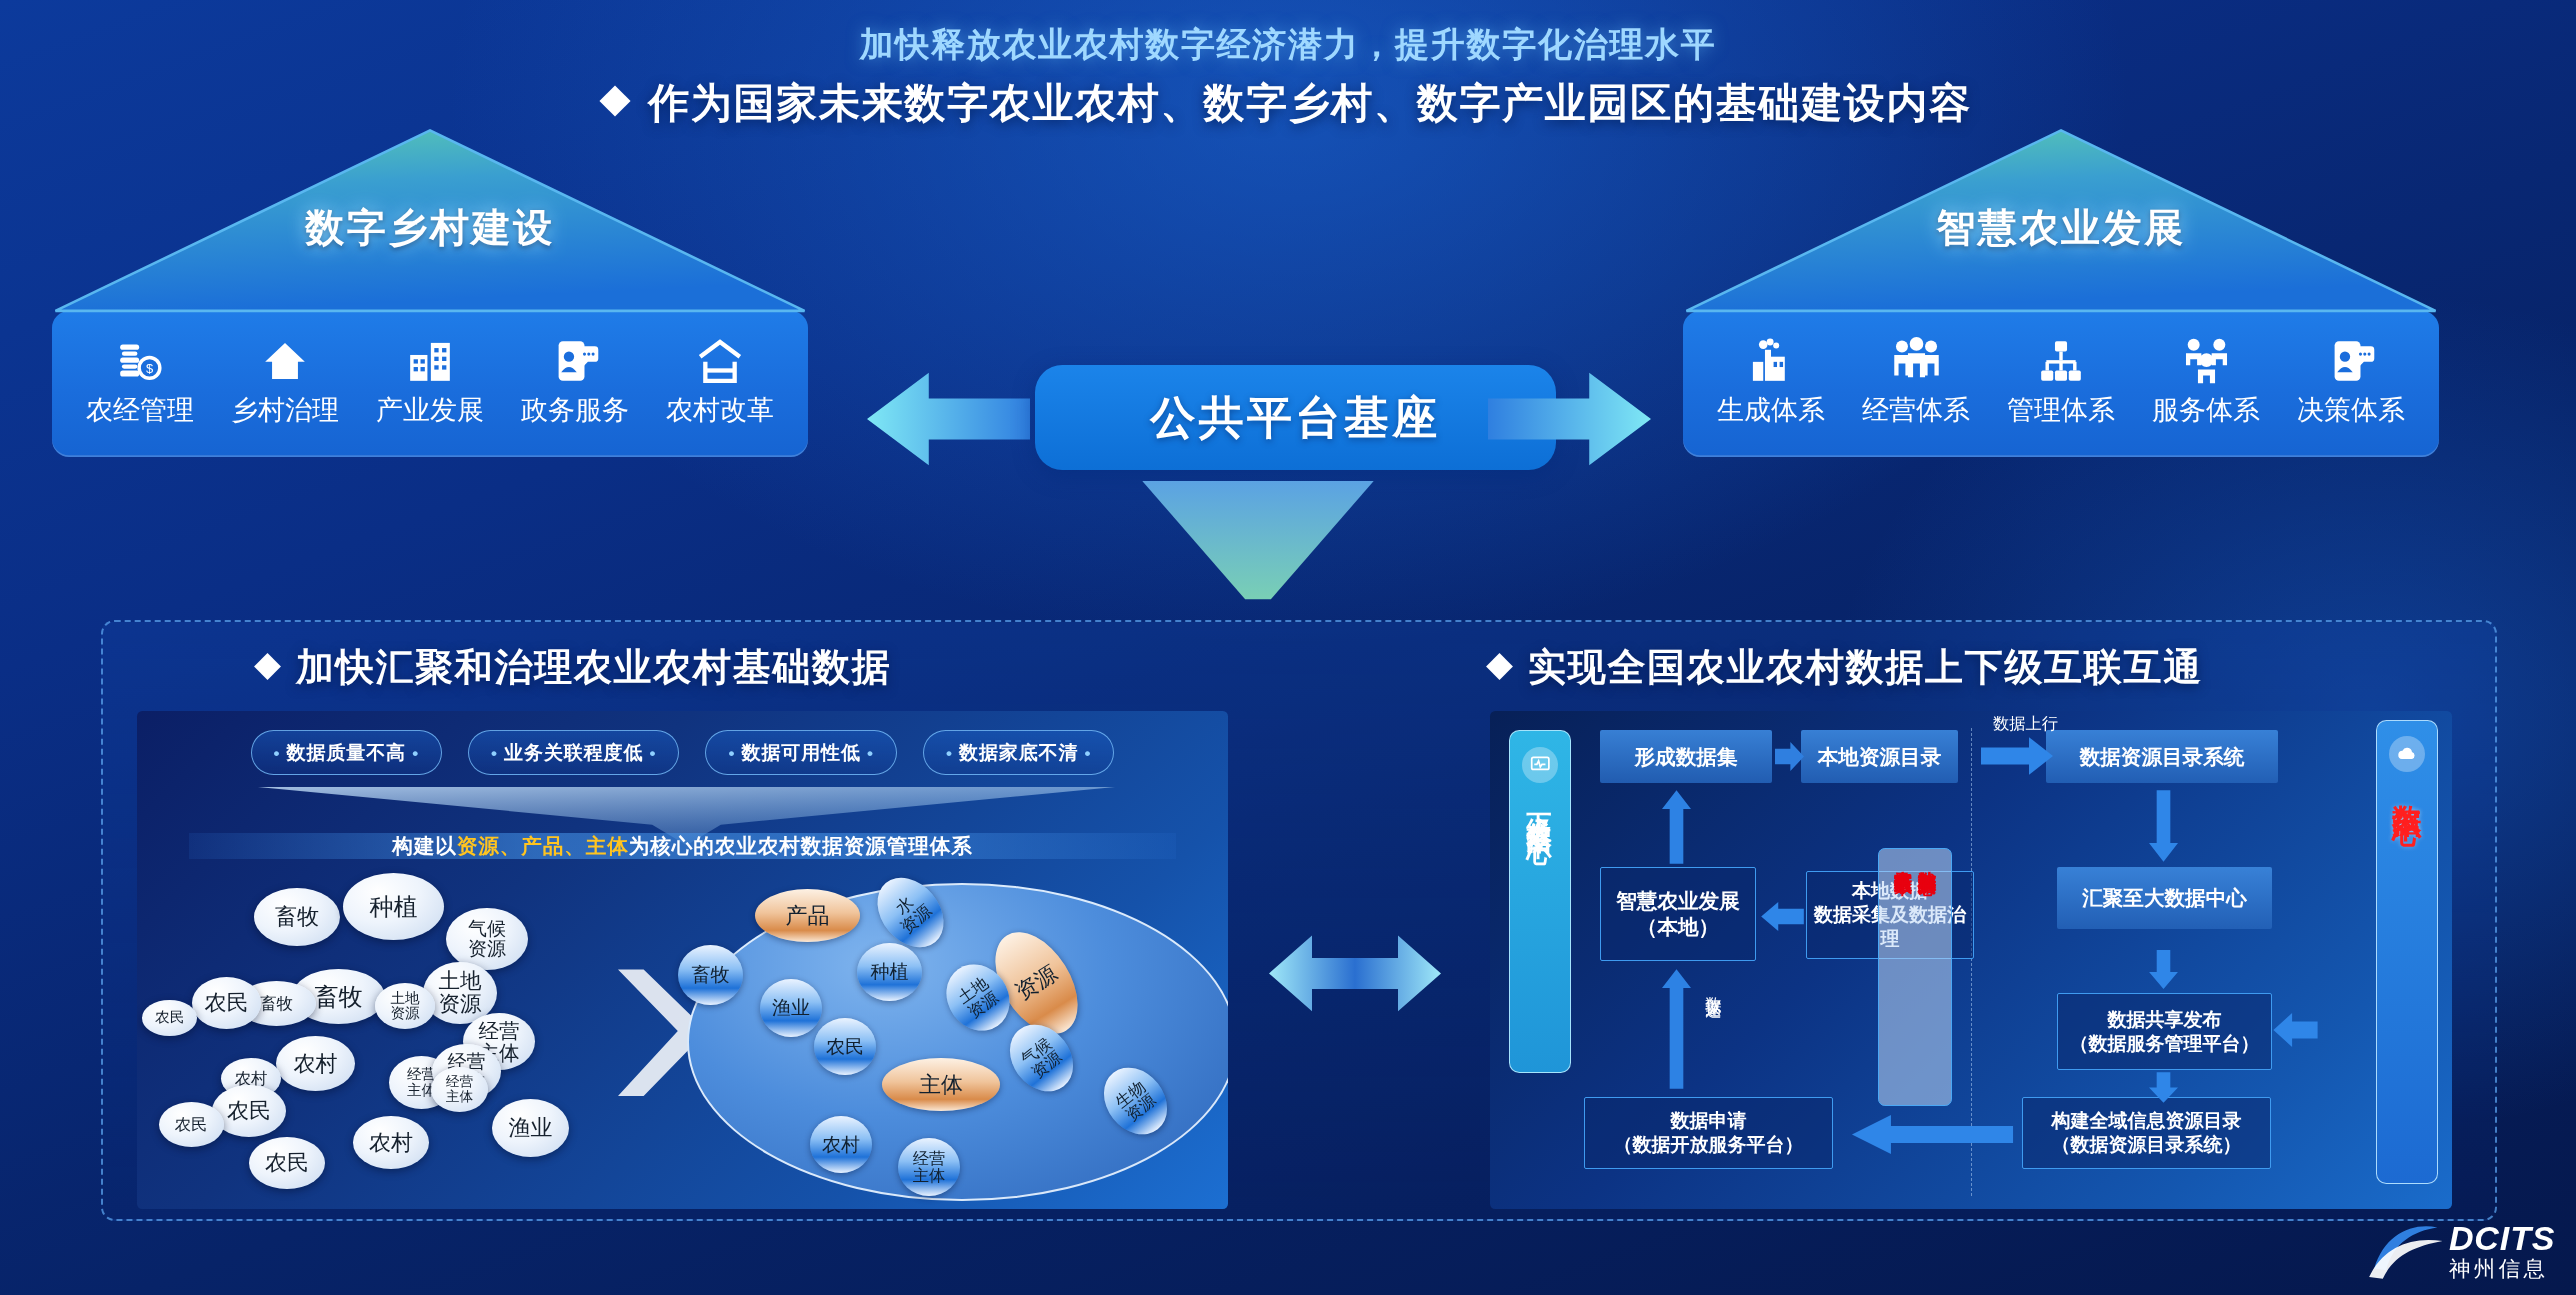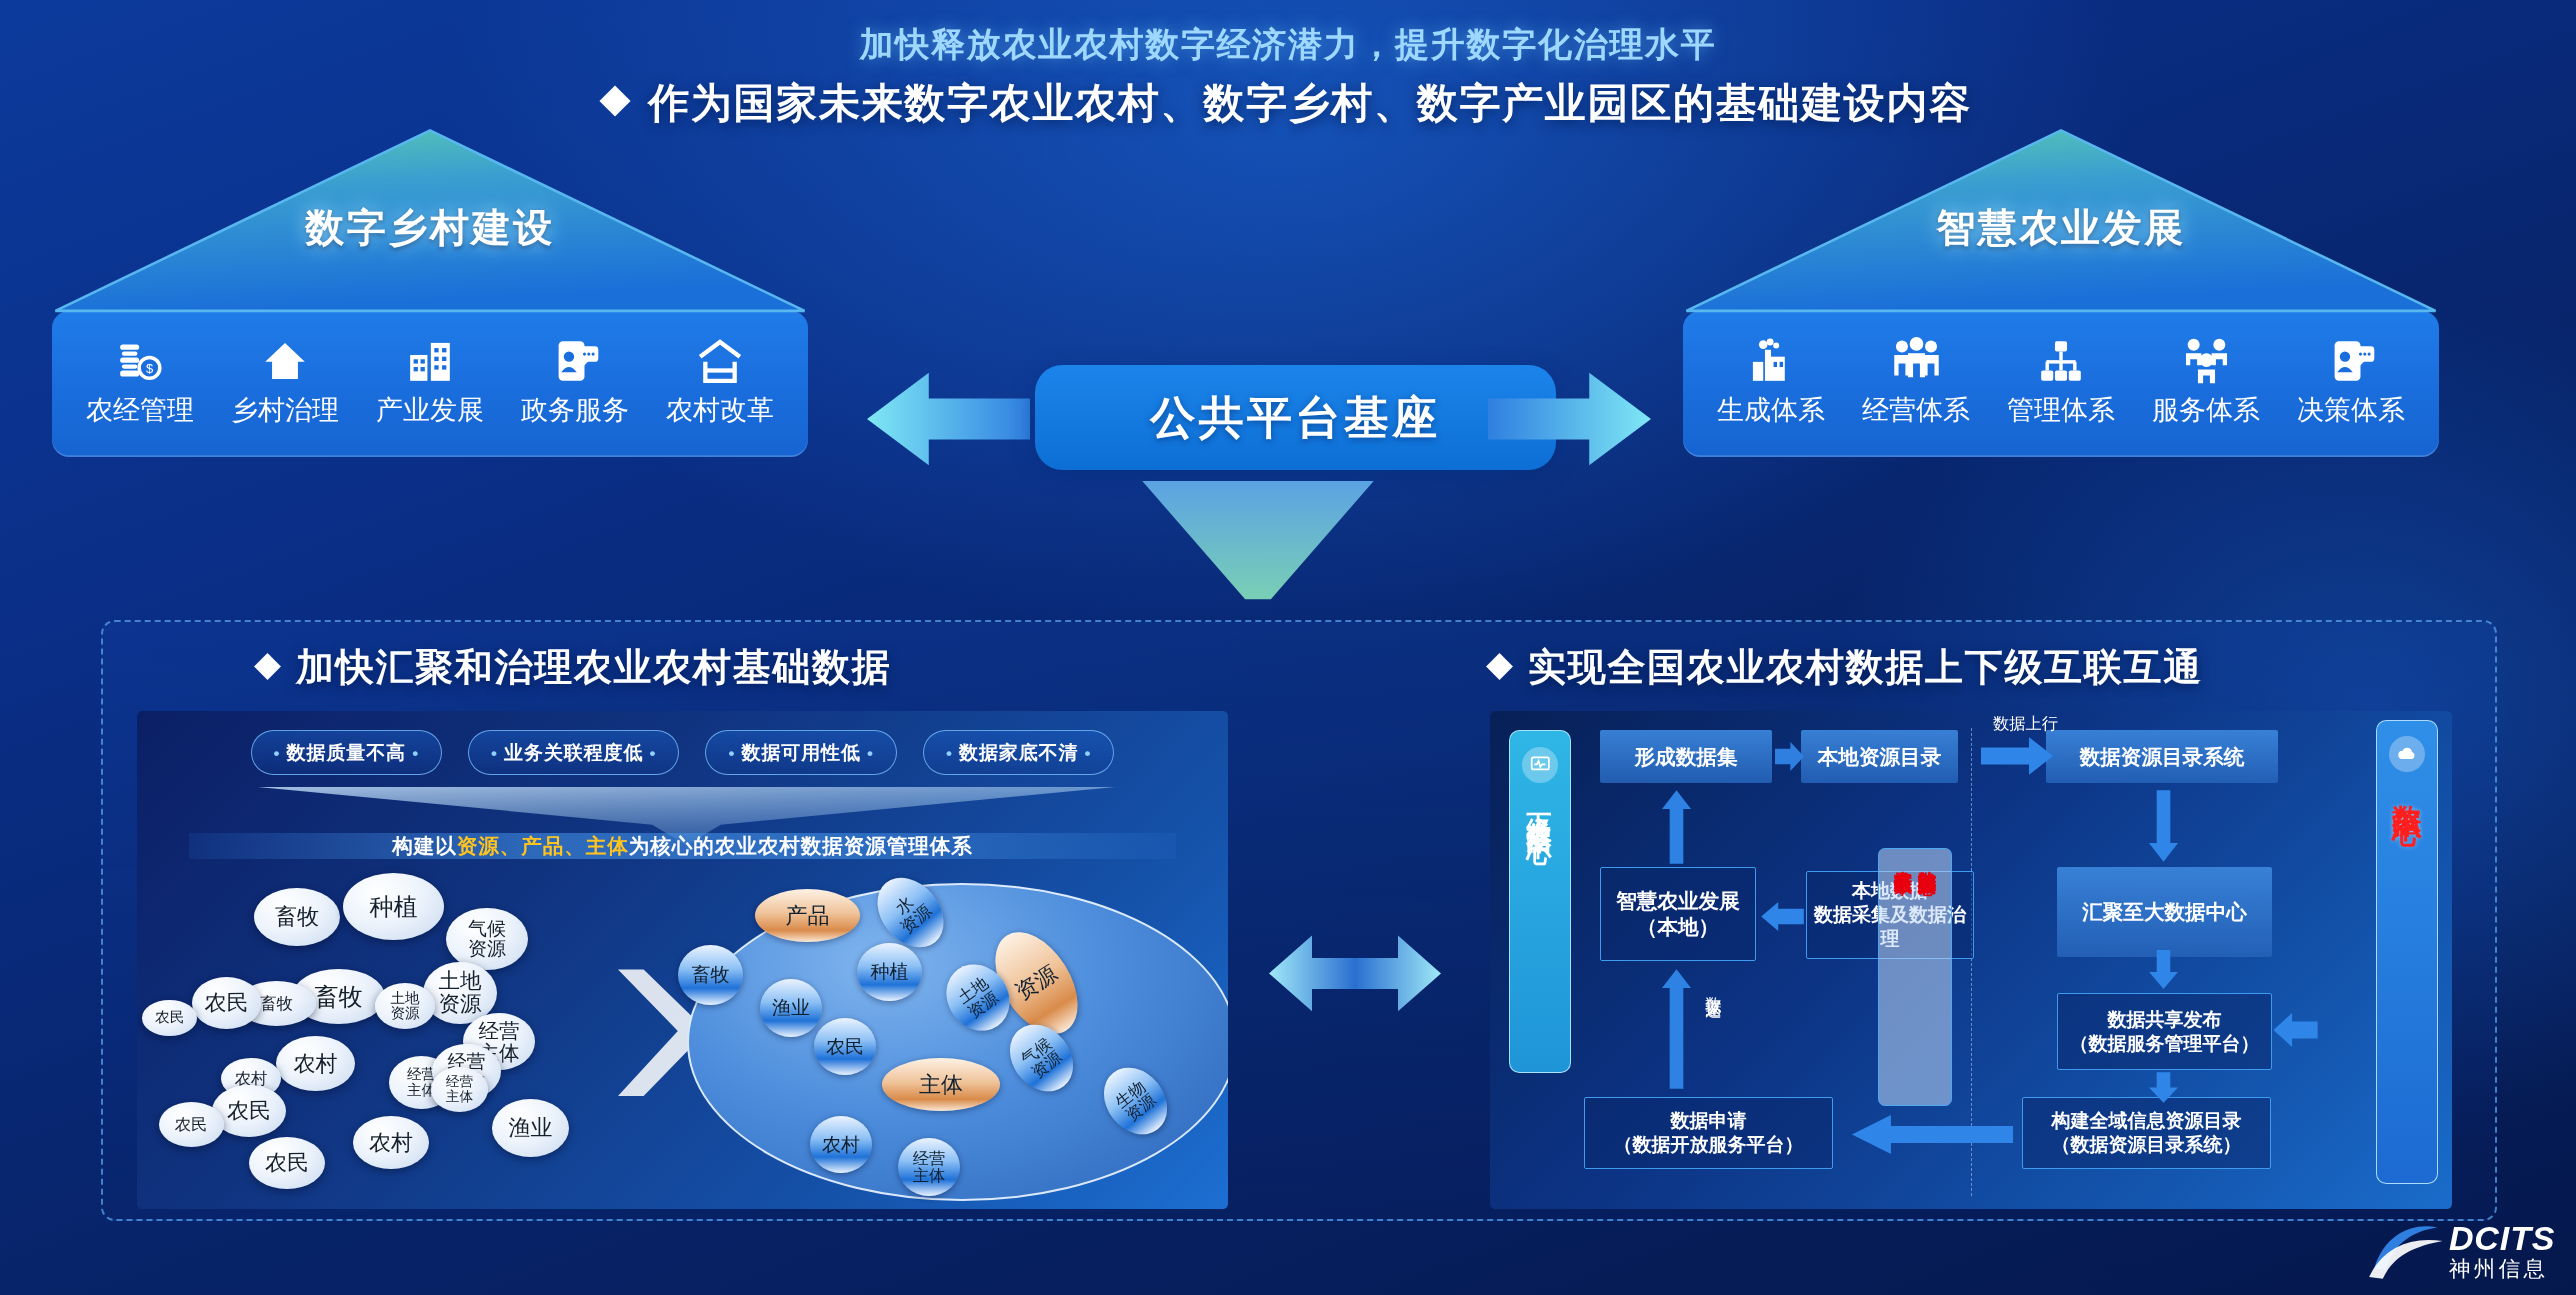--- a/index.html
+++ b/index.html
@@ -583,21 +583,21 @@
     <div class="fbox solid" style="left:311px; top:19px; width:157px; height:53px; font-size:20.6px;">本地资源目录</div>
 
     <div class="fbox solid" style="left:556px; top:19px; width:232px; height:53px; font-size:20.6px;">数据资源目录系统</div>
 
     <div class="fbox outline" style="left:110px; top:156px; width:156px; height:94px; font-size:20.6px; white-space:pre-line;">智慧农业发展
 （本地）</div>
 
     <div class="fbox outline" style="left:316px; top:160px; width:168px; height:88px; font-size:19px; white-space:pre-line;">本地数据
 数据采集及数据治理</div>
 
-    <div class="fbox solid" style="left:567px; top:156px; width:215px; height:90px; font-size:20.6px;">汇聚至大数据中心</div>
+    <div class="fbox solid" style="left:567px; top:156px; width:215px; height:62px; font-size:20.6px;">汇聚至大数据中心</div>
 
     <div class="fbox outline" style="left:567px; top:282px; width:215px; height:77px; font-size:19px; white-space:pre-line;">数据共享发布
 （数据服务管理平台）</div>
 
     <div class="fbox outline" style="left:532px; top:386px; width:249px; height:72px; font-size:19px; white-space:pre-line;">构建全域信息资源目录
 （数据资源目录系统）</div>
 
     <div class="fbox outline" style="left:94px; top:386px; width:249px; height:72px; font-size:19px; white-space:pre-line;">数据申请
 （数据开放服务平台）</div>
 

